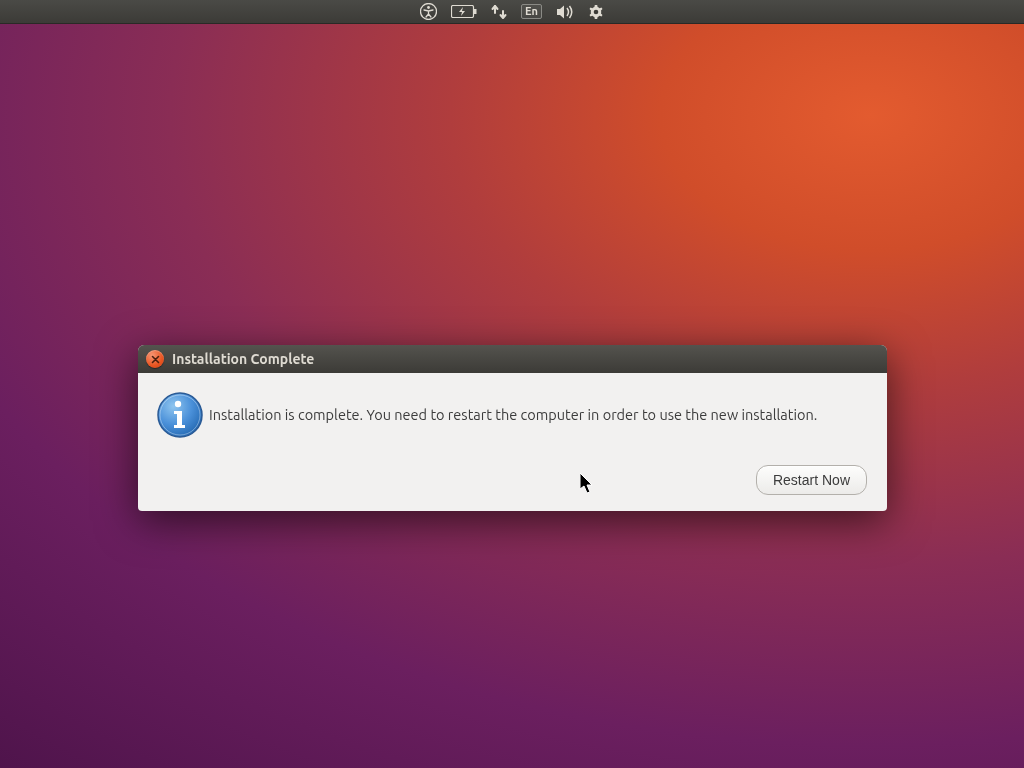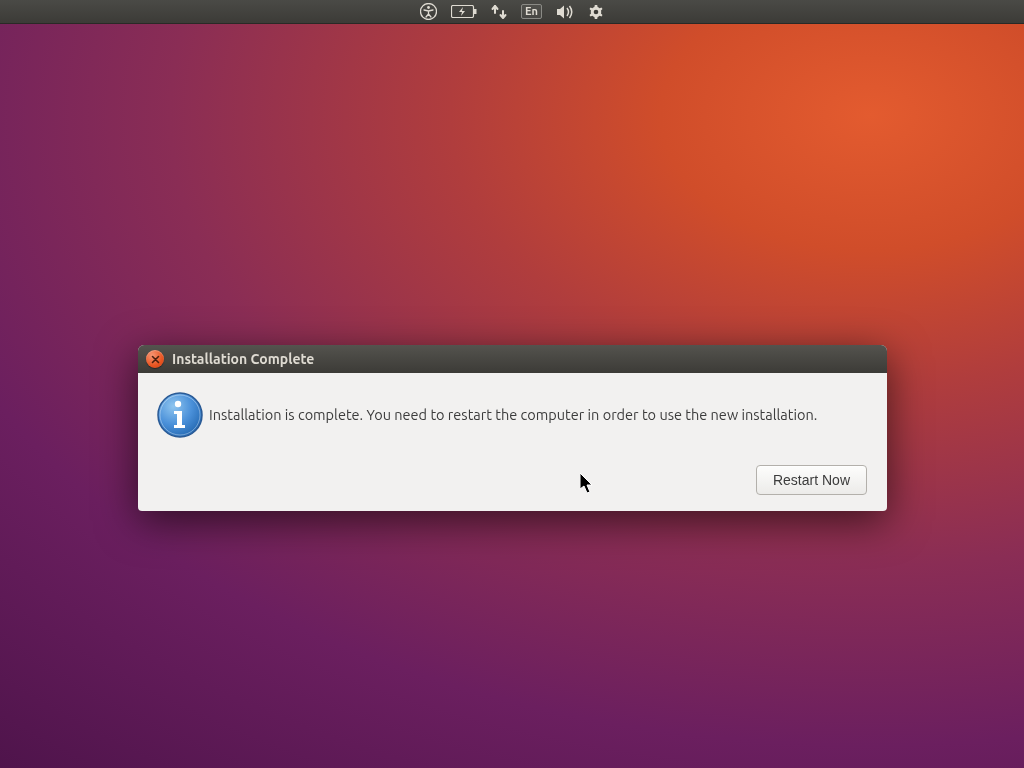--- a/index.html
+++ b/index.html
@@ -93,21 +93,21 @@
       color: #3c3c3c;
       line-height: 1.3;
     }
     .button-row {
       display: flex;
       justify-content: flex-end;
     }
     .btn {
       background: linear-gradient(to bottom, #fdfdfc, #ecebe9);
       border: 1px solid #b3b0ab;
-      border-radius: 4px;
+      border-radius: 12px;
       padding: 6px 16px;
       font-size: 14px;
       color: #3c3c3c;
       cursor: pointer;
       box-shadow: inset 0 1px 0 rgba(255,255,255,0.7);
     }
     .cursor {
       position: absolute;
       left: 580px;
       top: 473px;

